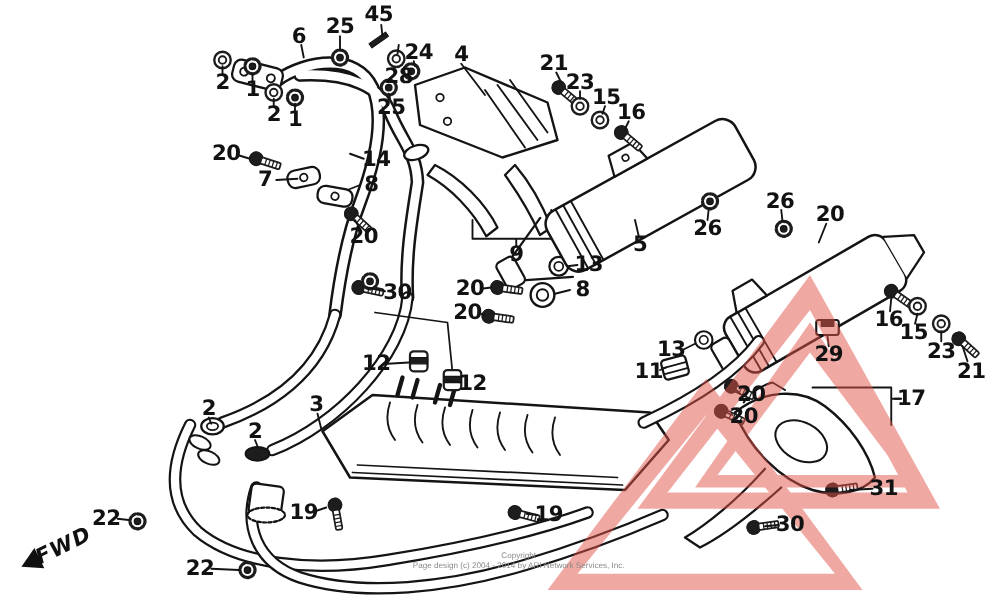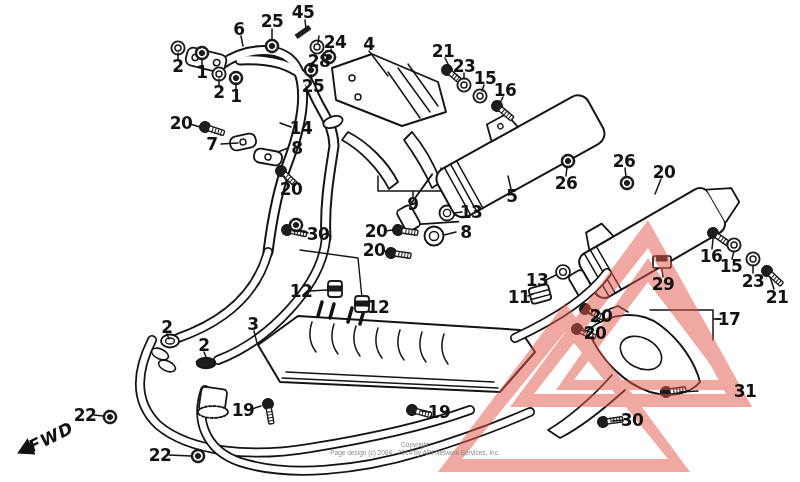--- a/index.html
+++ b/index.html
@@ -284,21 +284,21 @@
       <div class="callout" style="left: 711px; top: 256px;">16</div>
       <div class="callout" style="left: 731px; top: 266px;">15</div>
       <div class="callout" style="left: 753px; top: 281px;">23</div>
       <div class="callout" style="left: 777px; top: 297px;">21</div>
       <div class="callout" style="left: 663px; top: 284px;">29</div>
       <div class="callout" style="left: 729px; top: 319px;">17</div>
       <div class="callout" style="left: 537px; top: 280px;">13</div>
       <div class="callout" style="left: 519px; top: 297px; text-align: right;">11</div>
       <div class="callout" style="left: 601px; top: 316px;">20</div>
       <div class="callout" style="left: 595px; top: 333px;">20</div>
-      <div class="callout" style="left: 707px; top: 391px; margin-left: 38px;">31</div>
+      <div class="callout" style="left: 707px; top: 391px;">31</div>
       <div class="callout" style="left: 632px; top: 420px;">30</div>
       <div class="callout" style="left: 167px; top: 327px;">2</div>
       <div class="callout" style="left: 204px; top: 345px;">2</div>
       <div class="callout" style="left: 253px; top: 324px;">3</div>
       <div class="callout" style="left: 243px; top: 410px;">19</div>
       <div class="callout" style="left: 439px; top: 412px;">19</div>
       <div class="callout" style="left: 85px; top: 415px;">22</div>
       <div class="callout" style="left: 160px; top: 455px;">22</div>
     </div>
 

